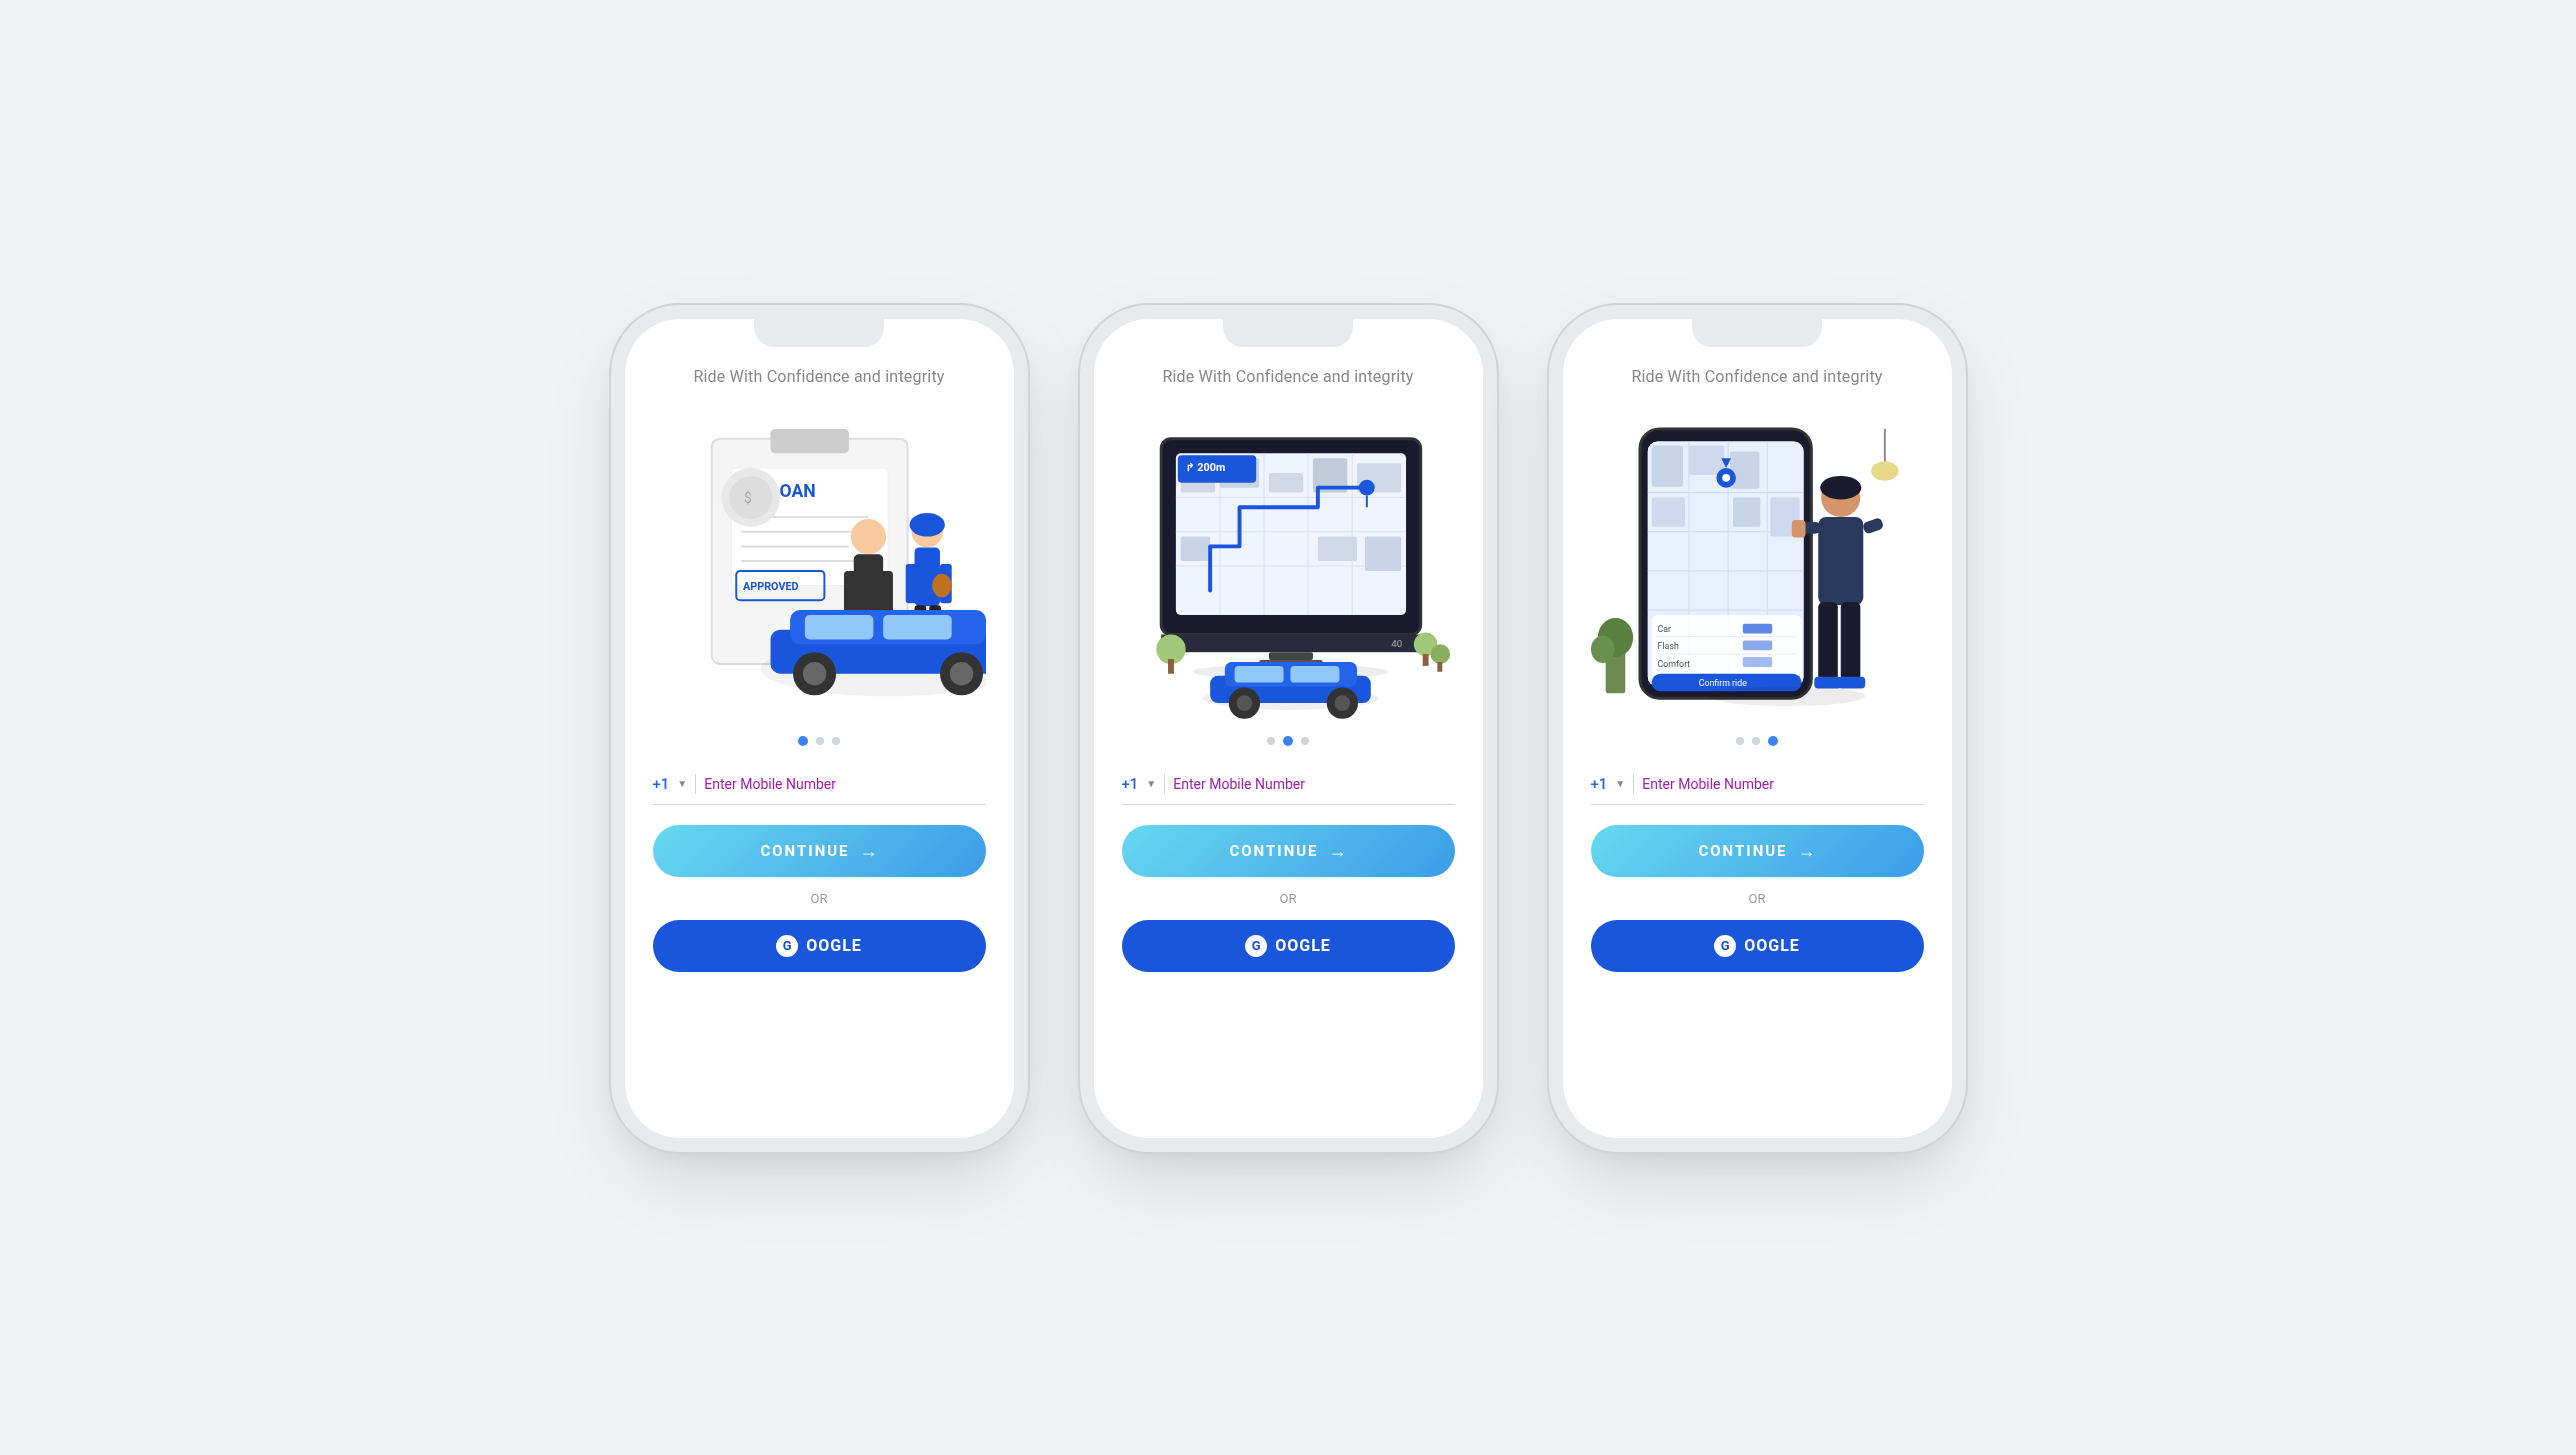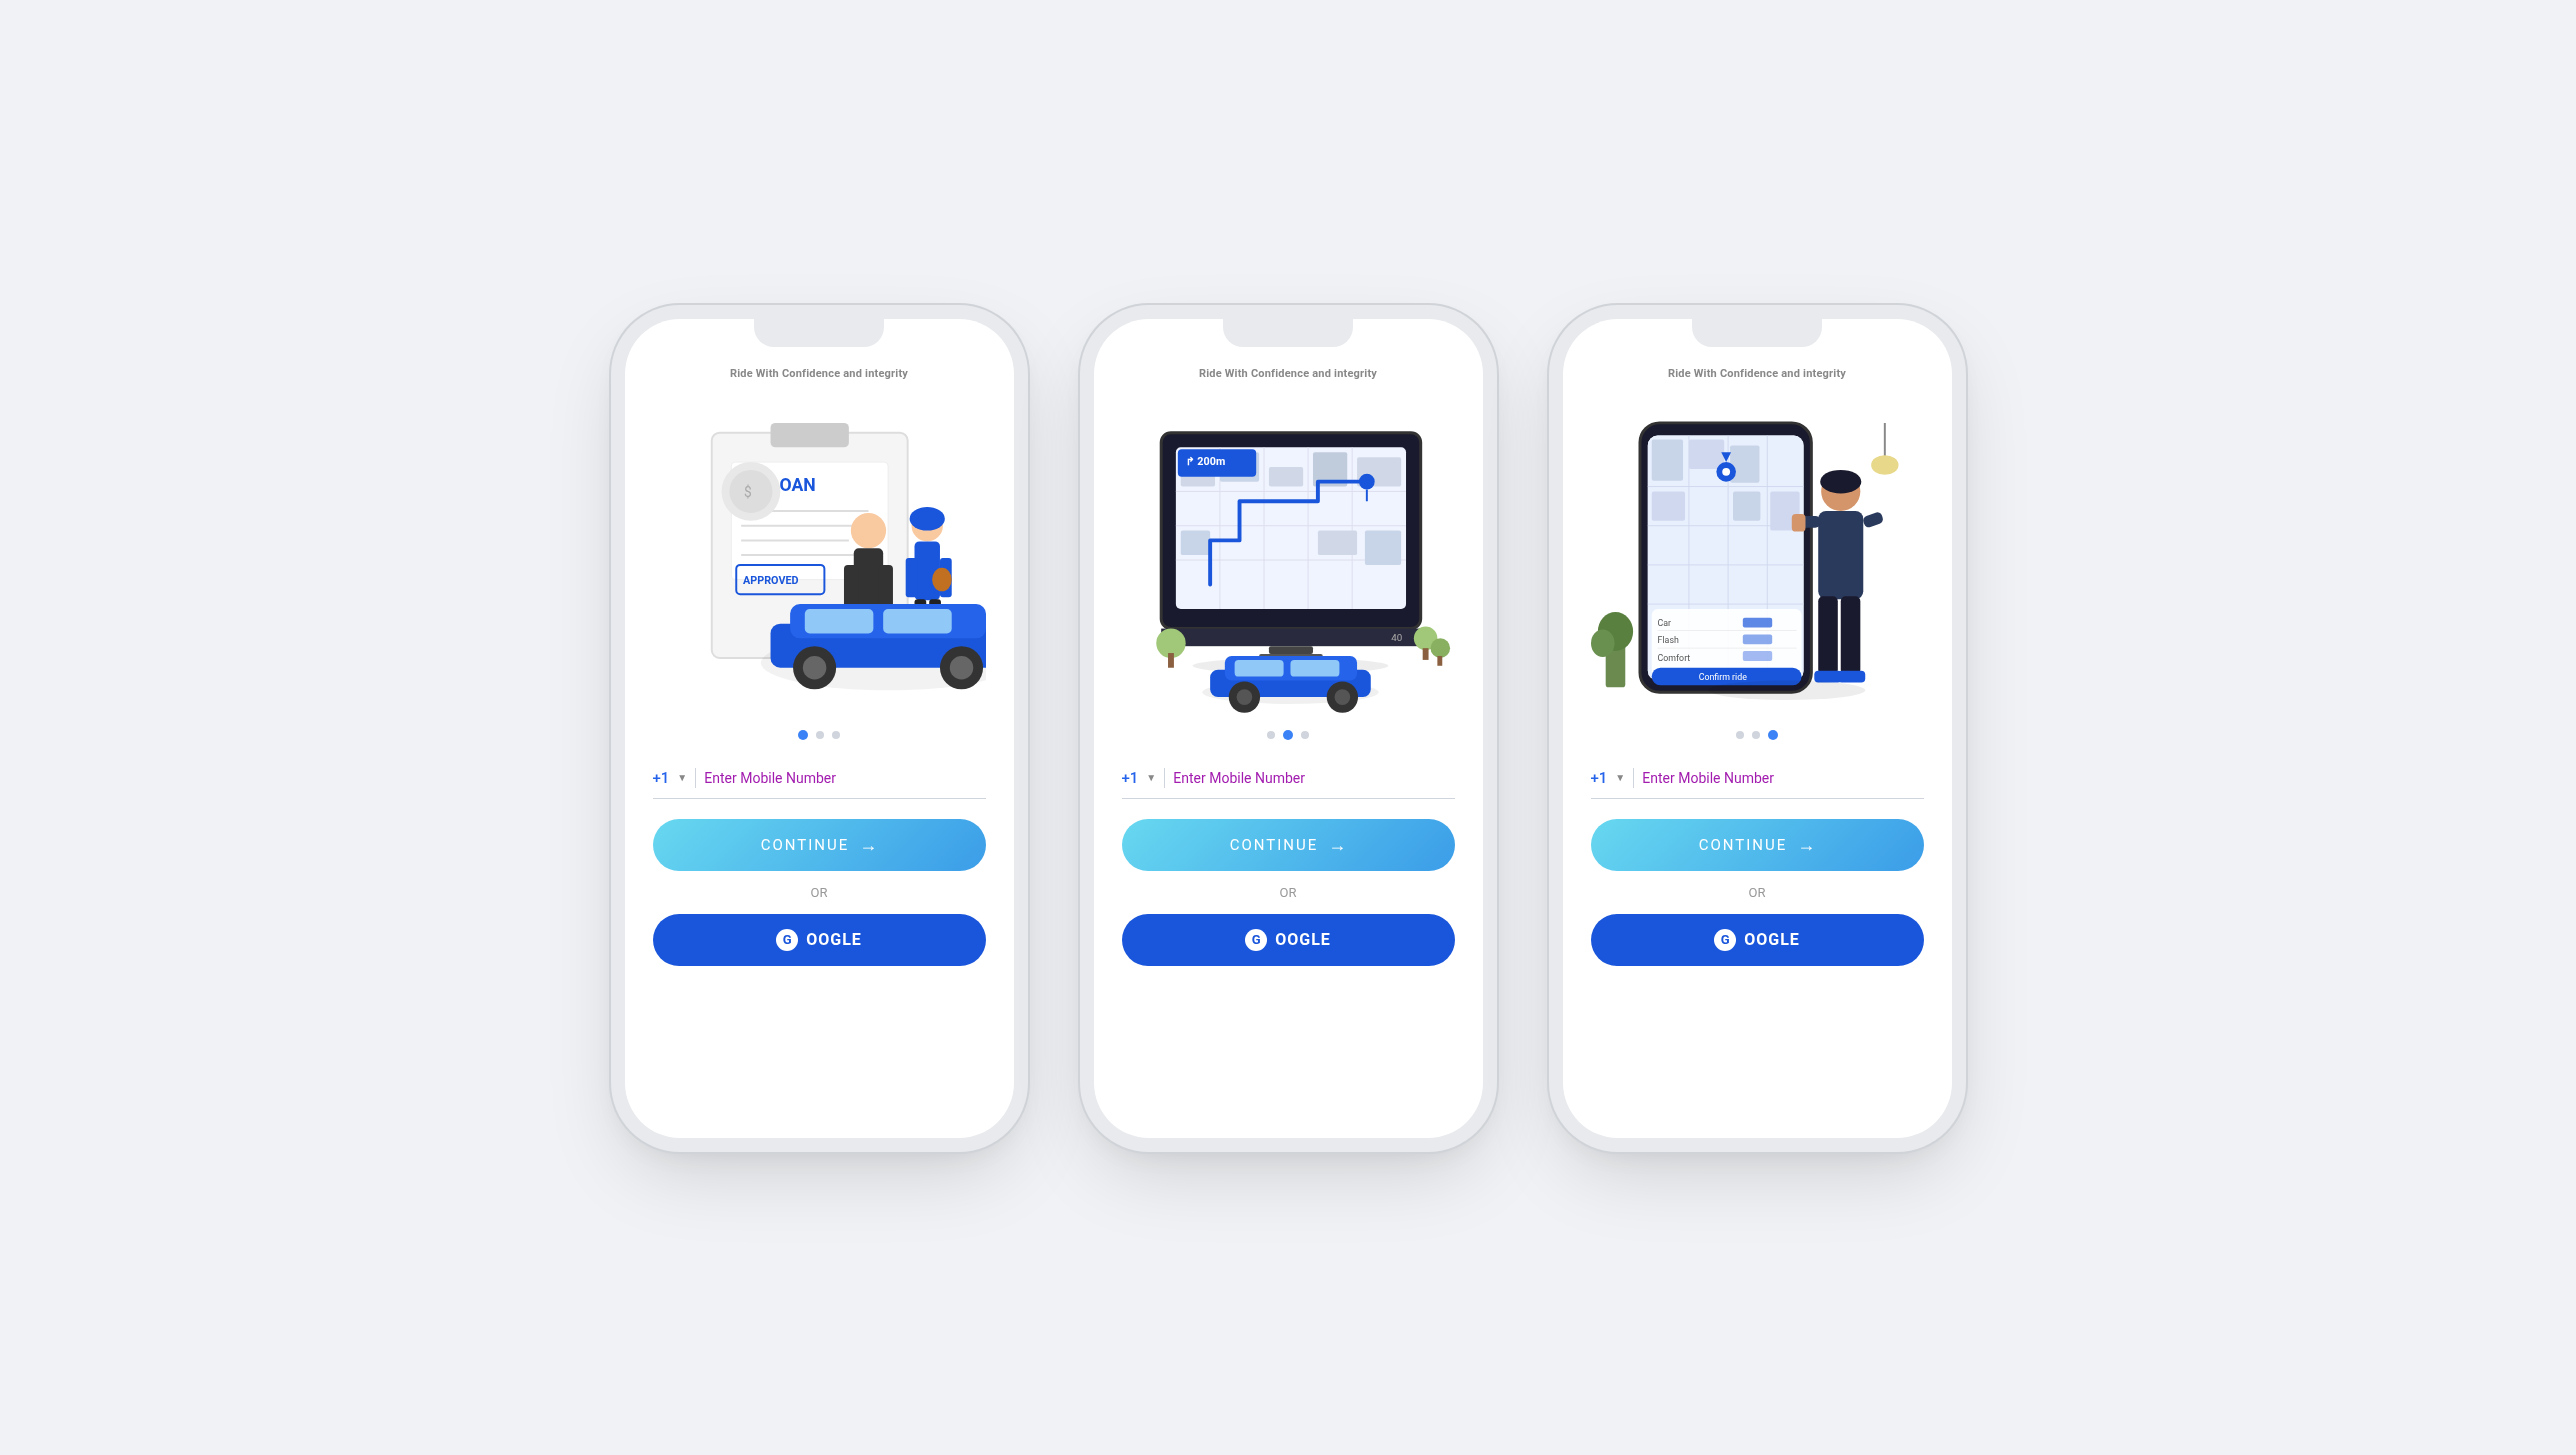--- a/index.html
+++ b/index.html
@@ -69,27 +69,26 @@
 
     .phone-inner {
       flex: 1;
       display: flex;
       flex-direction: column;
       align-items: center;
       padding: 40px 28px 28px;
     }
 
     .tagline {
-      font-size: 11px;
+      font-size: 16px;
       color: #888;
       text-align: center;
       margin-top: 8px;
       margin-bottom: 20px;
       letter-spacing: 0.2px;
-      font-weight: bold;
     }
 
     
     .illustration-area {
       width: 100%;
       height: 320px;
       display: flex;
       align-items: center;
       justify-content: center;
       margin-bottom: 10px;
@@ -164,21 +163,21 @@
       align-items: center;
       justify-content: center;
       gap: 10px;
       margin-bottom: 14px;
       cursor: pointer;
     }
 
     .btn-continue-text {
       color: #fff;
       font-size: 15px;
-      font-weight: 400;
+      font-weight: 700;
       letter-spacing: 2px;
     }
 
     .btn-continue-arrow {
       color: #fff;
       font-size: 18px;
       font-weight: bold;
     }
 
     

